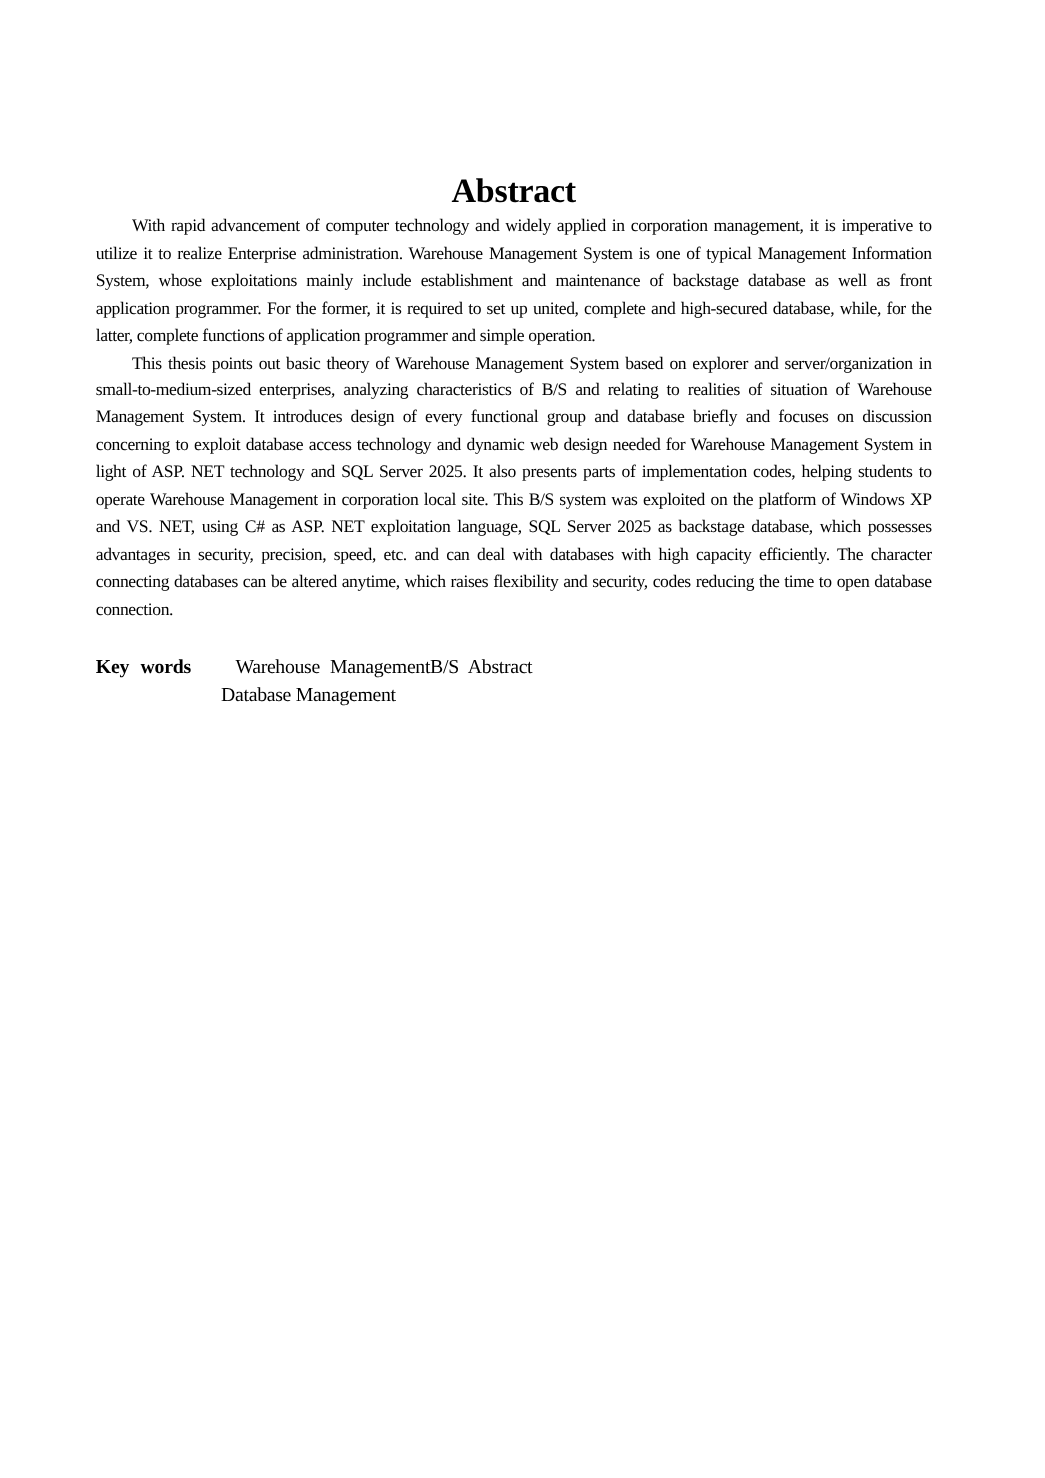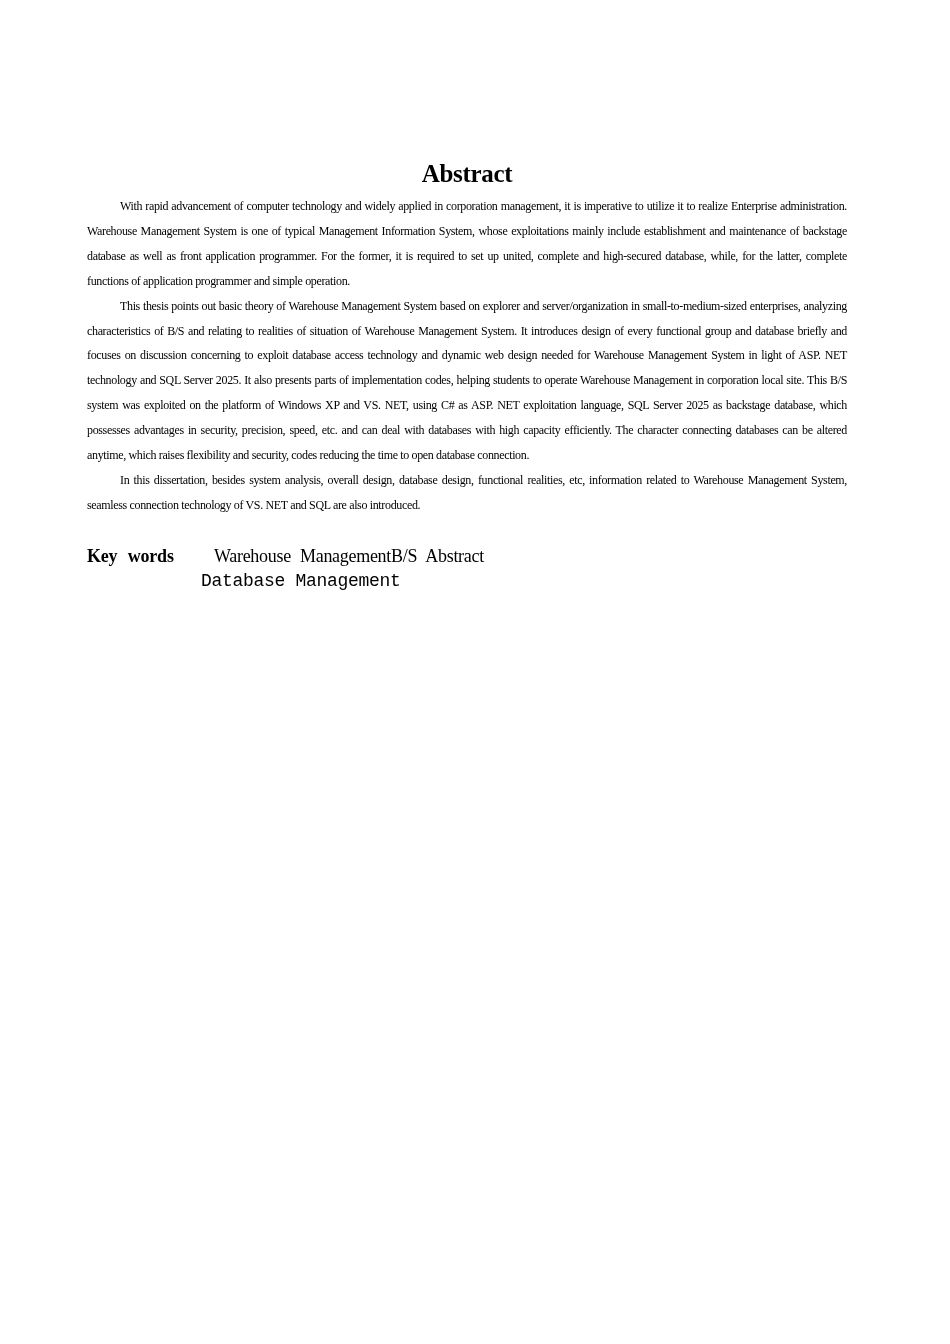--- a/index.html
+++ b/index.html
@@ -1,33 +1,32 @@
 <!DOCTYPE html>
 <html><head>
 <meta charset="utf-8">
 <style>
   html, body { margin: 0; padding: 0; background: #ffffff; }
   body { width: 950px; height: 1344px; position: relative; overflow: hidden; color: #000; }
   .page { position: absolute; left: 87px; top: 158px; width: 760px; font-family: "Liberation Serif", serif; }
-  .title { text-align: center; font-weight: bold; font-size: 25px; line-height: 32px; margin: 0 0 4px 0; letter-spacing: -0.3px; }
-  .para { font-size: 12px; line-height: 24.9px; text-align: justify; text-indent: 33px; margin: 0; letter-spacing: -0.35px; word-spacing: 0px; }
+  .title { text-align: center; font-weight: bold; font-size: 31px; line-height: 32px; margin: 0 0 4px 0; letter-spacing: -0.3px; }
+  .para { font-size: 16px; line-height: 24.9px; text-align: justify; text-indent: 33px; margin: 0; letter-spacing: -0.35px; word-spacing: 0px; }
   .keywords { position: relative; margin-top: 26px; font-size: 18px; line-height: 25px; }
   .kw-label { font-weight: bold; position: absolute; left: 0; top: 0; word-spacing: 6px; letter-spacing: -0.2px; text-align: right; }
   .kw-line1 { position: absolute; left: 127px; top: 0; width: 630px; display: flex; justify-content: flex-start; letter-spacing: -0.3px; }
   .kw-line1 span { word-spacing: 5px; }
-  .kw-line2 { position: absolute; left: 114px; top: 25px; letter-spacing: -0.3px; font-family: Liberation Mono, monospace; }
+  .kw-line2 { position: absolute; left: 114px; top: 25px; letter-spacing: -0.3px; }
 </style>
 </head>
 <body>
 
 <div class="page">
   <h1 class="title">Abstract</h1>
   <p class="para">With rapid advancement of computer technology and widely applied in corporation management, it is imperative to utilize it to realize Enterprise administration. Warehouse Management System is one of typical Management Information System, whose exploitations mainly include establishment and maintenance of backstage database as well as front application programmer. For the former, it is required to set up united, complete and high-secured database, while, for the latter, complete functions of application programmer and simple operation.</p>
   <p class="para">This thesis points out basic theory of Warehouse Management System based on explorer and server/organization in small-to-medium-sized enterprises, analyzing characteristics of B/S and relating to realities of situation of Warehouse Management System. It introduces design of every functional group and database briefly and focuses on discussion concerning to exploit database access technology and dynamic web design needed for Warehouse Management System in light of ASP. NET technology and SQL Server 2025. It also presents parts of implementation codes, helping students to operate Warehouse Management in corporation local site. This B/S system was exploited on the platform of Windows XP and VS. NET, using C# as ASP. NET exploitation language, SQL Server 2025 as backstage database, which possesses advantages in security, precision, speed, etc. and can deal with databases with high capacity efficiently. The character connecting databases can be altered anytime, which raises flexibility and security, codes reducing the time to open database connection.</p>
-  <p class="para">In this dissertation,  besides system analysis, overall design, database design, functional realities, etc, information related to Warehouse Management System, seamless connection technology of VS. NET and SQL are also introduced.</p>
 
   <div class="keywords">
     <span class="kw-label">Key words</span>
     <div class="kw-line1">
       <span>Warehouse Management</span>
       <span>B/S Abstract</span>
     </div>
     <span class="kw-line2">Database Management</span>
   </div>
 </div>

